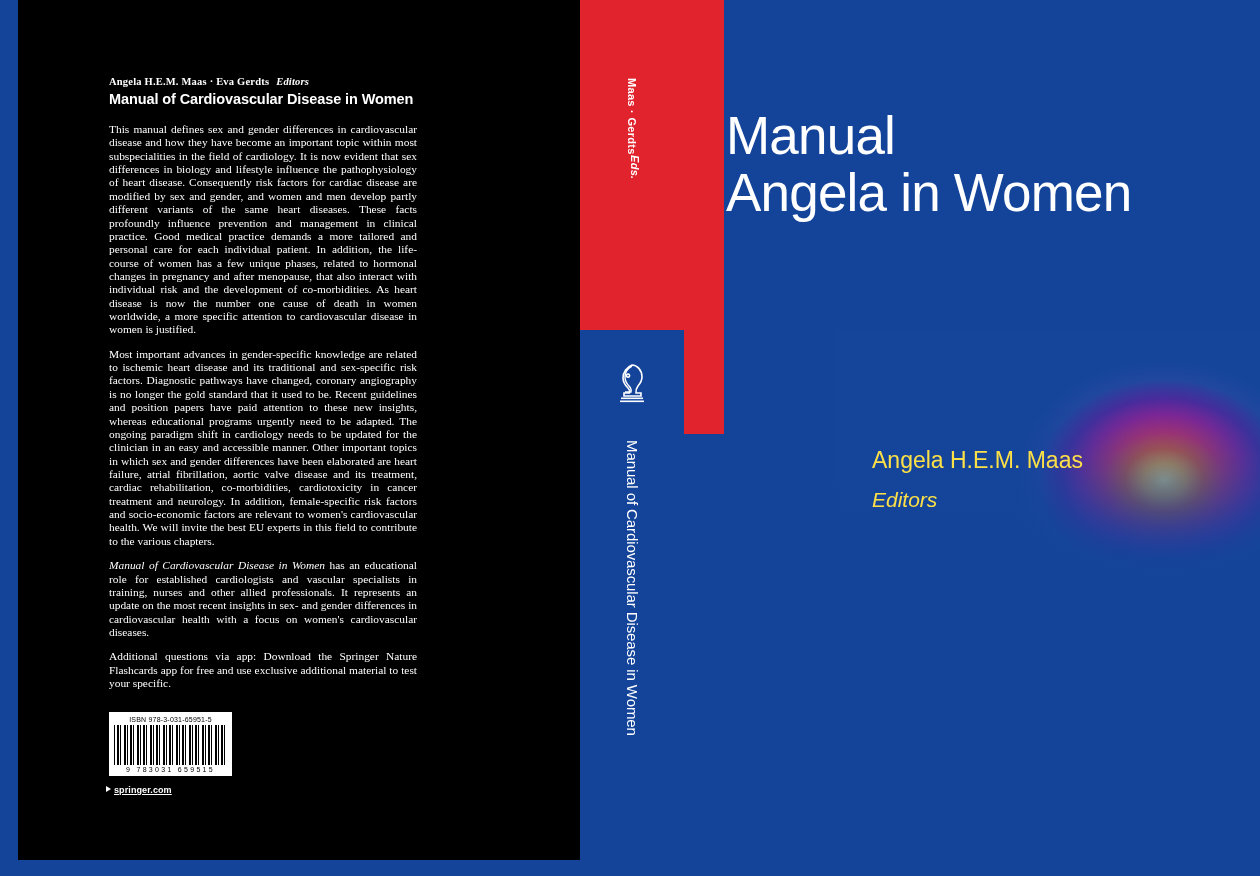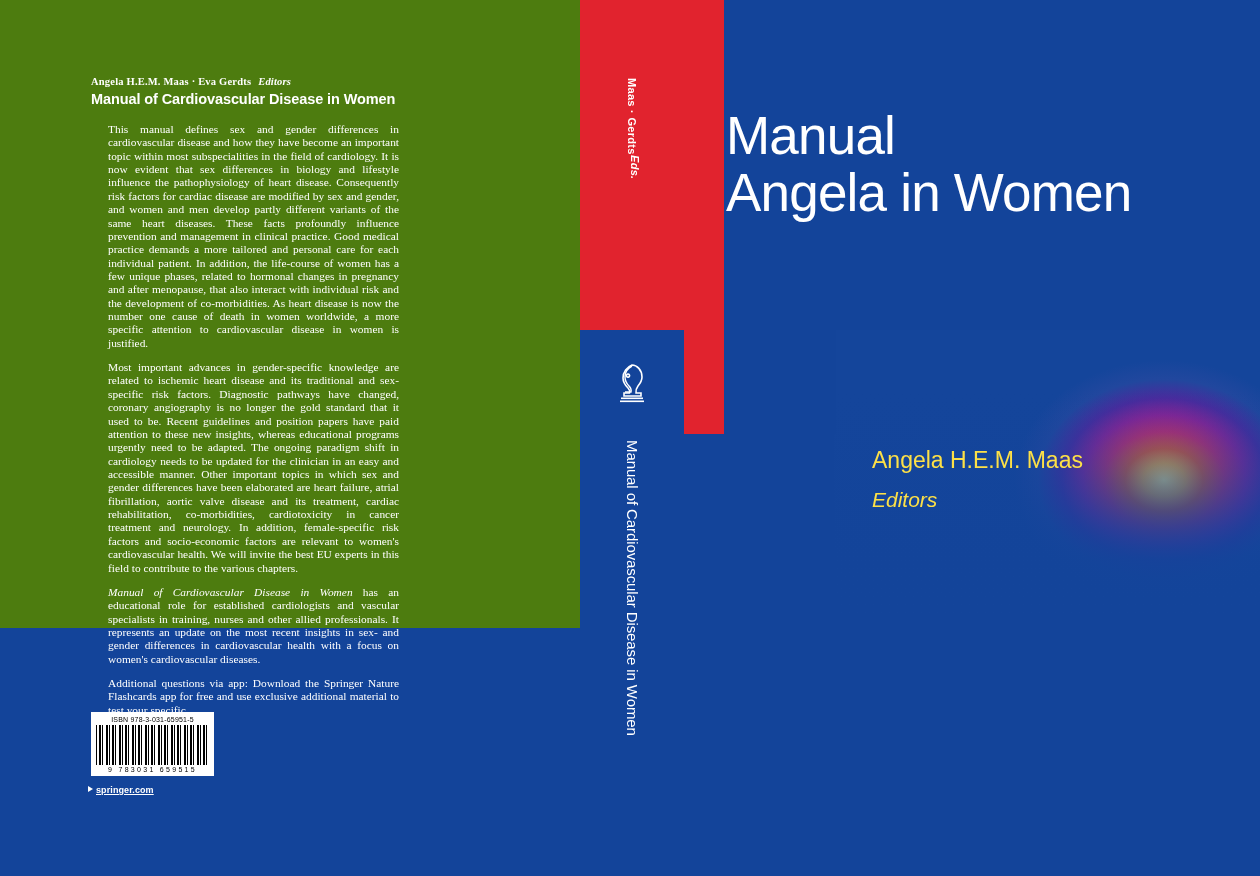--- a/index.html
+++ b/index.html
@@ -18,23 +18,23 @@
   
   #cover {
     position: absolute;
     inset: 0;
     background: #13449a;
   }
 
   
   .back-cover {
     position: absolute;
-    left: 0; top: 0;
-    width: 580px; height: 628px;
-    background: #4d7c0f;
+    left: 18px; top: 0;
+    width: 580px; height: 860px;
+    background: #000000;
   }
   .back-text {
     position: absolute;
     left: 91px;
     top: 76px;
     width: 308px;
     color: #ffffff;
   }
   .editors-line {
     font-family: "Liberation Serif", serif;
@@ -53,21 +53,21 @@
     font-weight: bold;
     font-size: 14.5px;
     letter-spacing: -0.1px;
     margin-bottom: 16px;
   }
   .blurb {
     font-family: "Liberation Serif", serif;
     font-size: 11.4px;
     line-height: 1.172;
     text-align: justify;
-    margin: 0 0 11px 17px;
+    margin: 0 0 11px 0;
   }
   .blurb .ital { font-style: italic; }
 
   
   .barcode-box {
     position: absolute;
     left: 91px;
     top: 712px;
     width: 123px;
     background: #ffffff;

